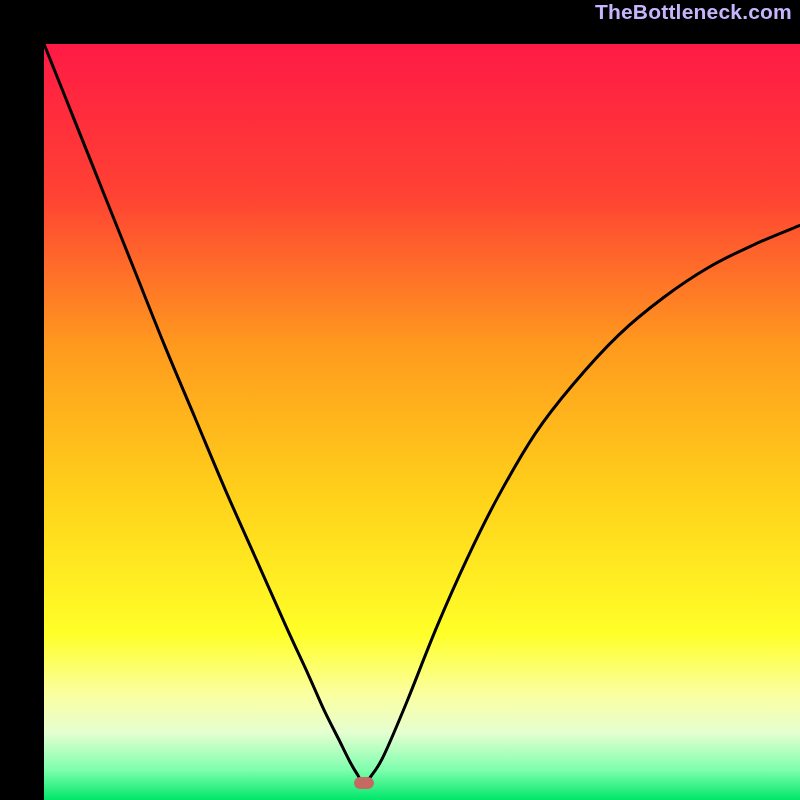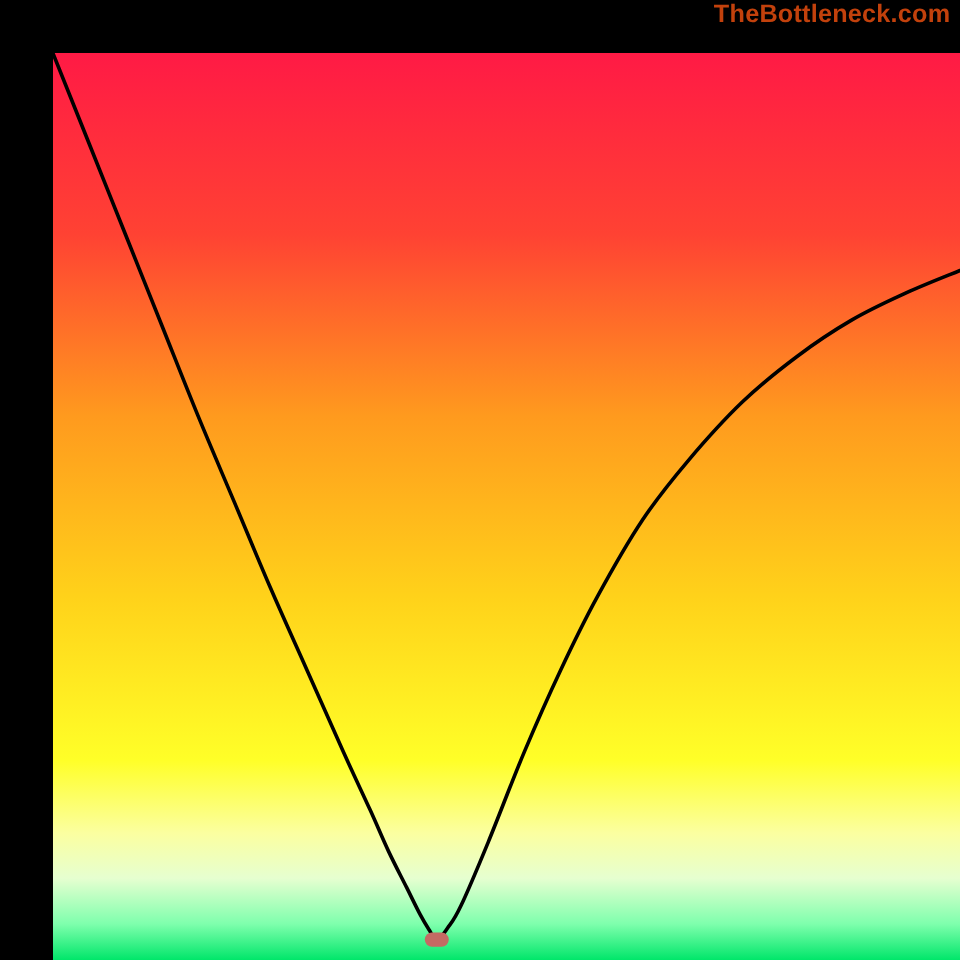--- a/index.html
+++ b/index.html
@@ -41,21 +41,21 @@
     position: absolute;
     width: 20px;
     height: 12px;
     border-radius: 6px;
     transform: translate(-50%, -50%);
   }
   .watermark {
     position: absolute;
     top: 0px;
     right: 8px;
-    color: #c2410c;
+    color: #c4b5fd;
     font-size: 21px;
     font-weight: 600;
     letter-spacing: 0.2px;
     z-index: 10;
   }
 </style>
 </head>
 <body>
 
 <div class="watermark">TheBottleneck.com</div>

